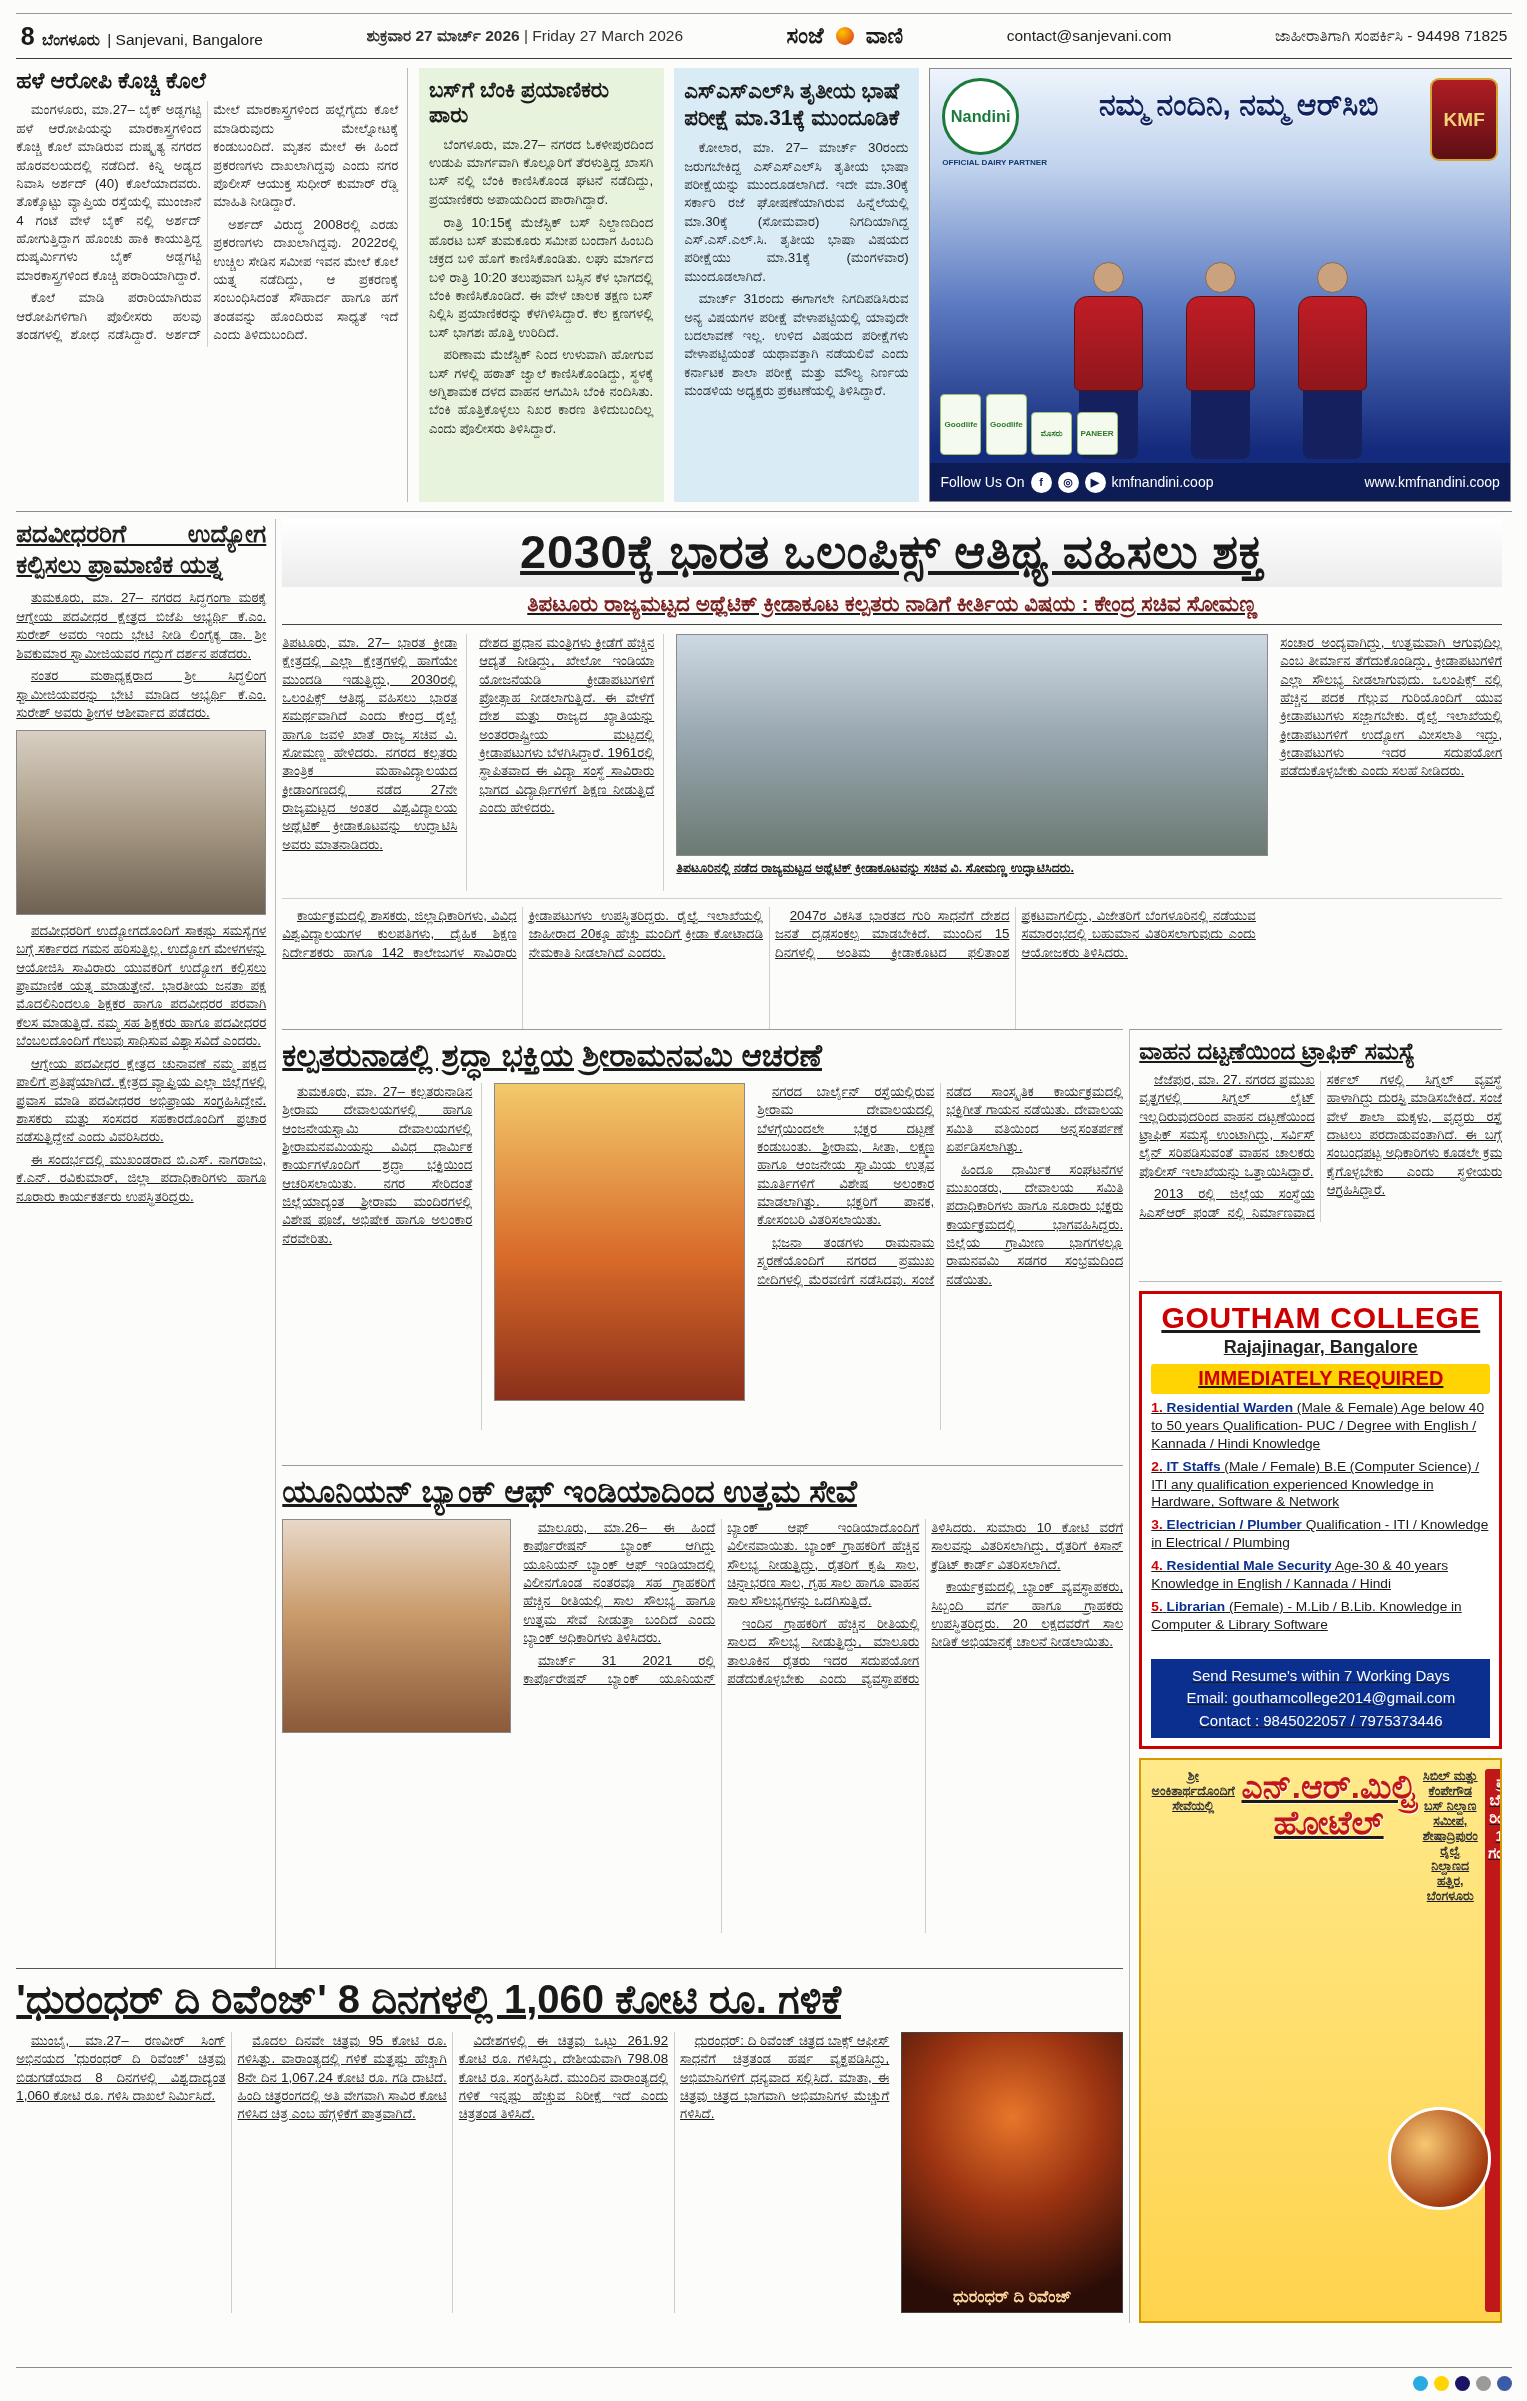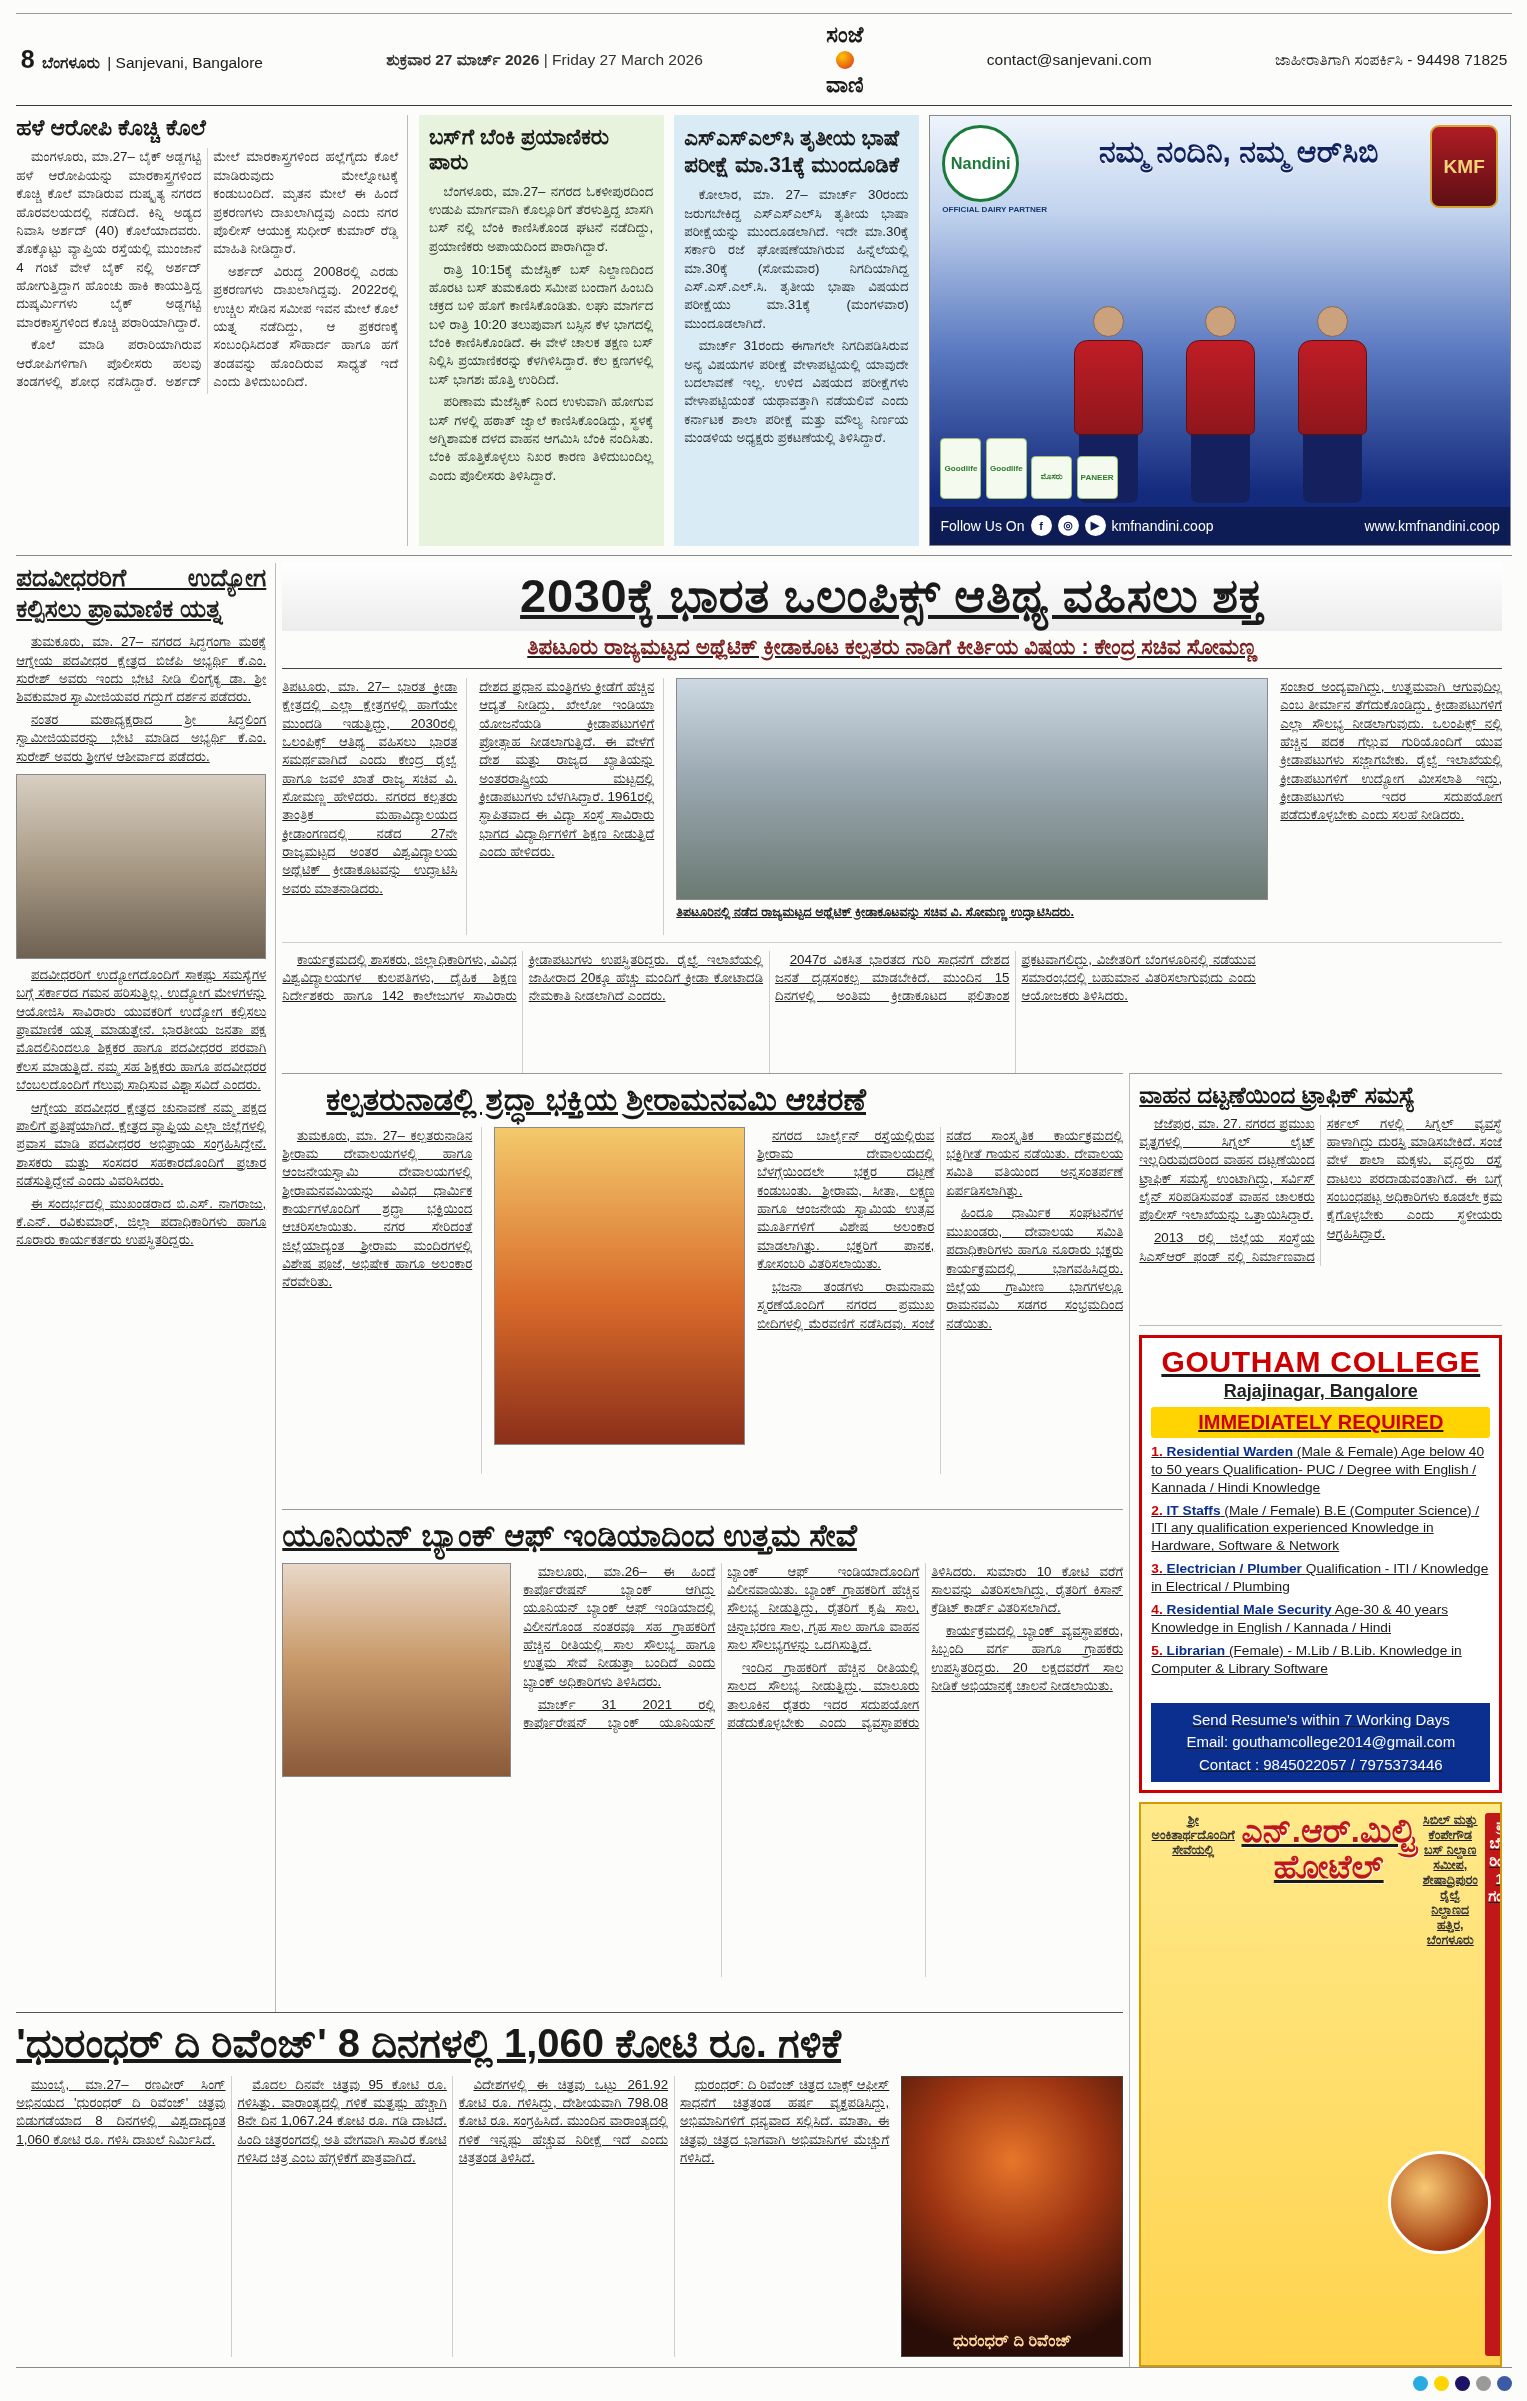--- a/index.html
+++ b/index.html
@@ -13,21 +13,21 @@
   .masthead-bar {
     display:flex; align-items:center; justify-content:space-between;
     border-top:0.7px solid #999; border-bottom:1.5px solid #3a3a3a;
     padding:7.4px 4.4px; gap:13.3px; font-size:15.5px;
   }
   .h-left { display:flex; align-items:baseline; gap:7.4px; }
   .pageno { font-size:25px; font-weight:bold; }
   .city { font-weight:bold; }
   .h-date { font-weight:bold; color:#333; }
   .h-date .en { font-weight:normal; }
-  .h-mast { display:flex; align-items:center; gap:3px; font-size:22px; font-weight:bold; font-family:"Liberation Serif", serif;flex-direction:column; }
+  .h-mast { display:flex; align-items:center; gap:12px; font-size:22px; font-weight:bold; font-family:"Liberation Serif", serif; }
   .mast-dot { width:18px; height:18px; border-radius:50%; background:radial-gradient(circle at 35% 30%, #ffc400, #e0541a 75%); display:inline-block; }
   .h-mail { color:#222; }
   .h-ad { color:#222; }
   
   .bodytext { font-size:13.3px; line-height:1.38; text-align:justify; color:#222; }
   .bodytext p { text-indent:1.1em; margin-bottom:4.4px; }
   .cols2 { column-count:2; column-gap:12px; column-rule:0.7px solid #cfcfcf; }
   .cols3 { column-count:3; column-gap:12px; column-rule:0.7px solid #cfcfcf; }
   .cols4 { column-count:4; column-gap:12px; column-rule:0.7px solid #cfcfcf; }
   .cols5 { column-count:5; column-gap:12px; column-rule:0.7px solid #cfcfcf; }
@@ -83,21 +83,21 @@
   .oly-head { font-size:47px; font-weight:bold; text-align:center; letter-spacing:0.7px;
     background:linear-gradient(180deg,#ffffff,#ececec); padding:4.4px 0 7.4px; }
   .oly-sub { font-size:21.4px; font-weight:bold; color:#7a1f1f; text-align:center;
     border-bottom:1.5px solid #444; padding:4.4px 0 7.4px; margin-bottom:9px; }
   .oly-top { display:grid; grid-template-columns:185px 185px 1fr 222px; column-gap:12px; height:257px; overflow:hidden; }
   .oly-top .tcol { border-right:0.7px solid #cfcfcf; padding-right:9px; }
   .ph-oly { width:100%; height:222px; background:linear-gradient(180deg,#cdd9e2,#9aa8b2 45%,#6b7a72); }
   .oly-caption { font-size:12.6px; font-weight:bold; margin-top:4.4px; line-height:1.3; }
   .oly-bottom { margin-top:7.4px; border-top:0.7px solid #cfcfcf; padding-top:7.4px; height:133px; overflow:hidden; }
   
-  .cell-rama h2 { font-size:31px; margin-bottom:9px;margin-left:44px; }
+  .cell-rama h2 { font-size:31px; margin-bottom:9px; }
   .rama-grid { display:grid; grid-template-columns:200px 251px 1fr; column-gap:12px; height:347px; overflow:hidden; }
   .rama-grid .tcol { border-right:0.7px solid #cfcfcf; padding-right:9px; }
   .ph-rama { width:100%; height:318px; background:linear-gradient(180deg,#f3c96b,#d86a2a 55%,#8a2f1a); }
   
   .cell-bank h2 { font-size:31px; margin-bottom:9px; }
   .bank-grid { display:grid; grid-template-columns:229px 1fr; column-gap:12px; height:414px; overflow:hidden; }
   .ph-bank { width:100%; height:214px; background:linear-gradient(180deg,#e8d8c8,#c99a6a 45%,#8a5a3a); }
   
   .art-traffic h2 { font-size:23px; margin-bottom:6px; }
   .art-traffic { border-bottom:0.7px solid #bbb; padding-bottom:7.4px; height:244px; overflow:hidden; }

